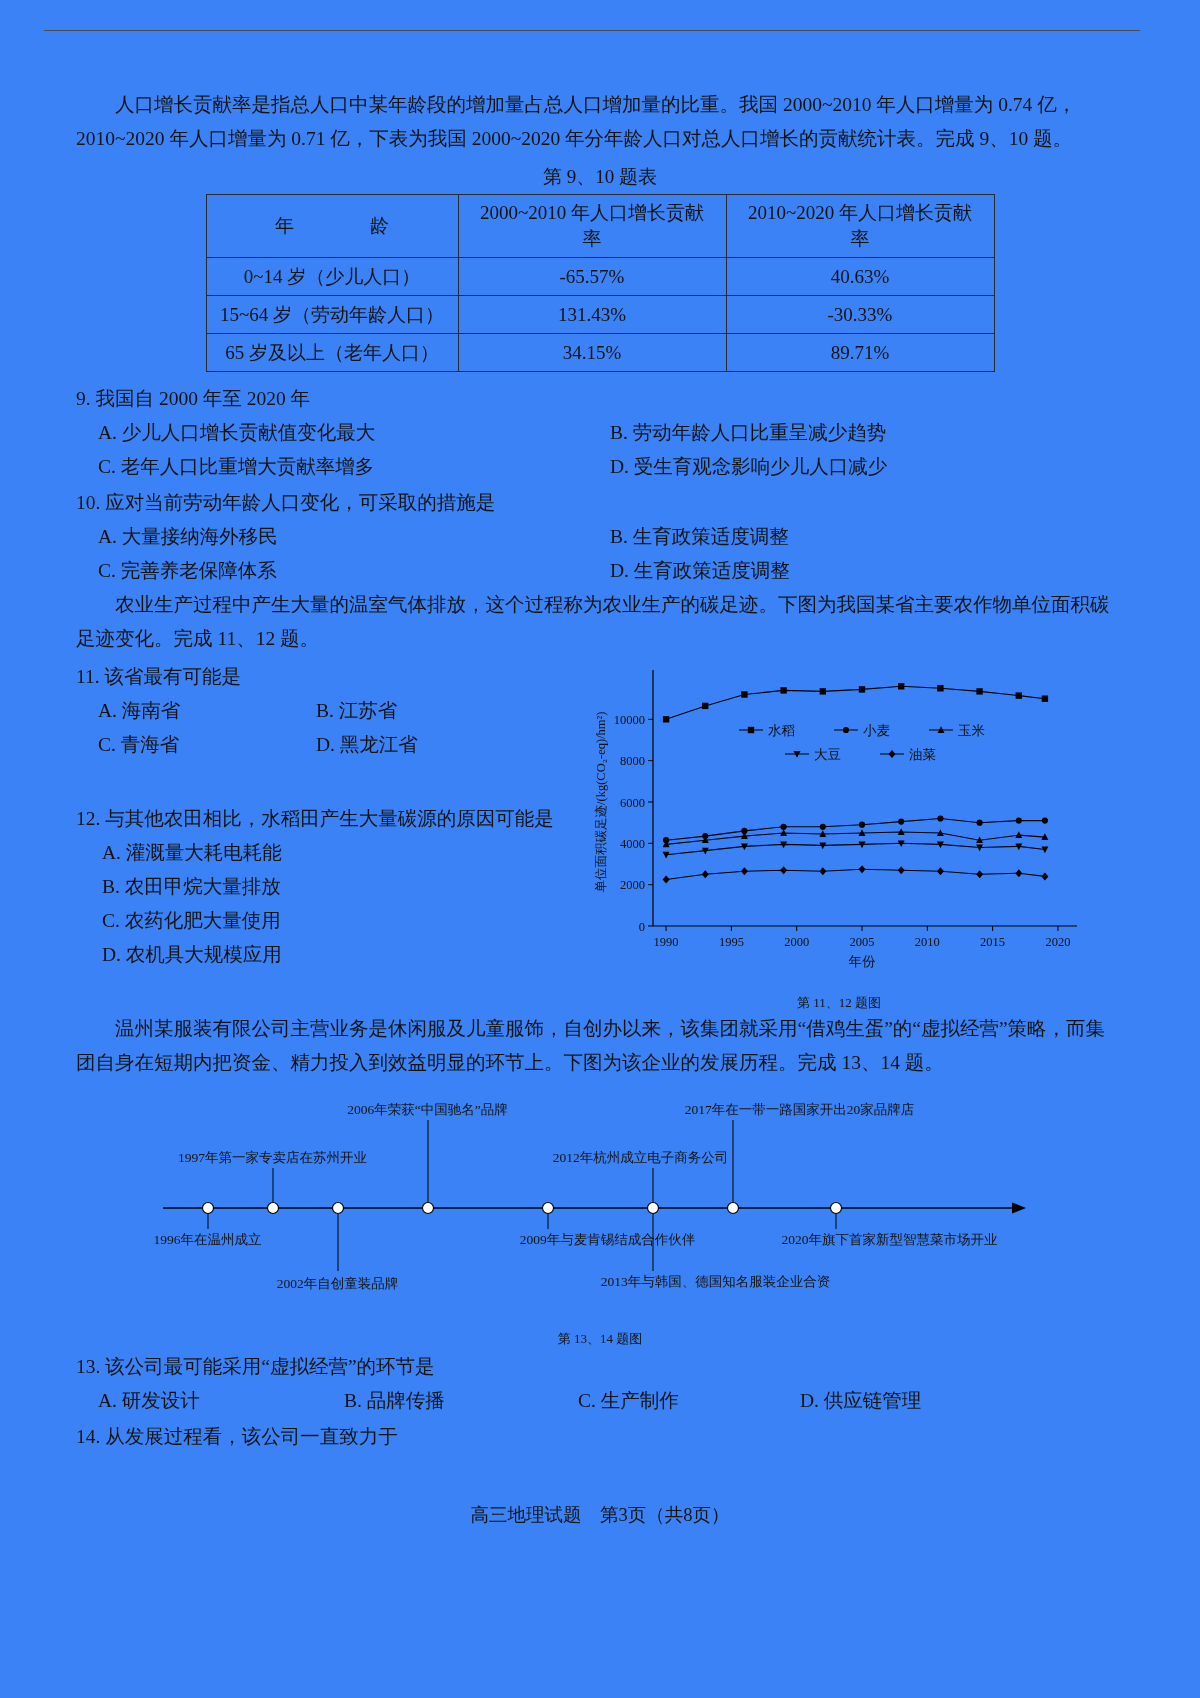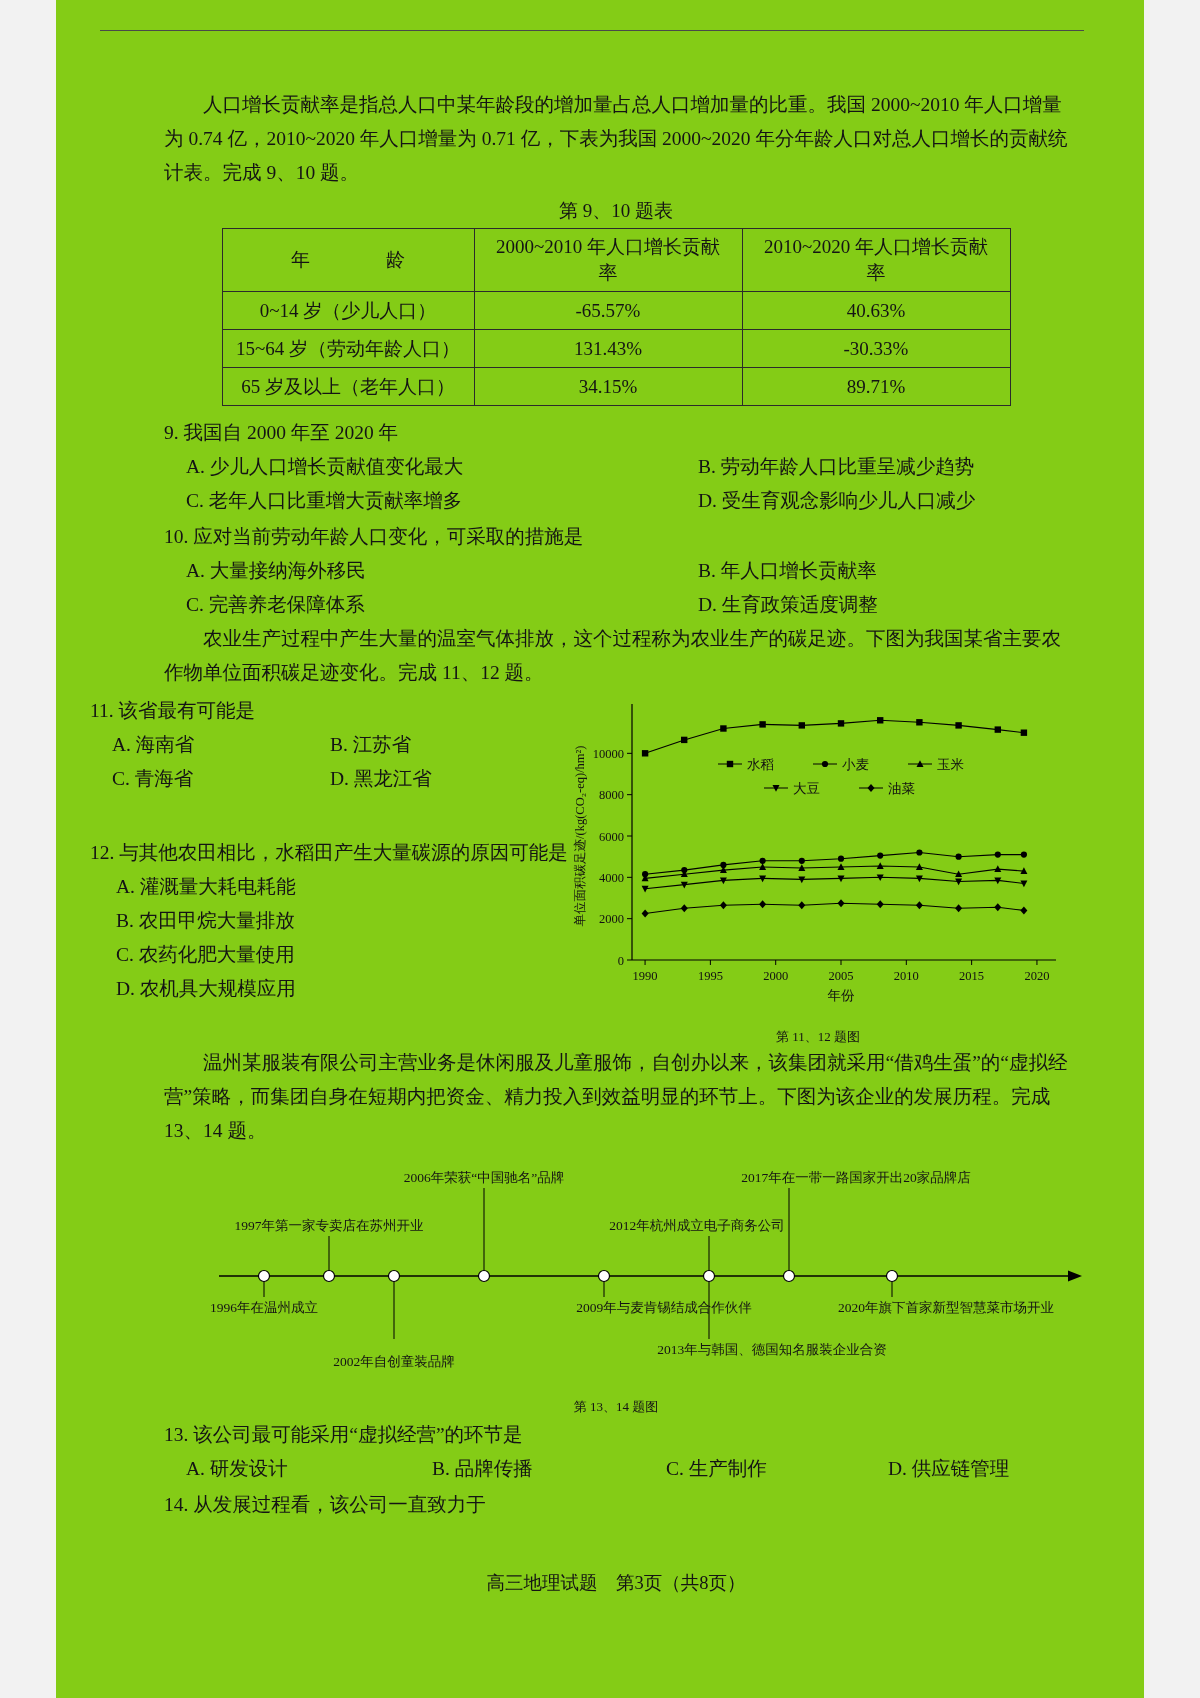--- a/index.html
+++ b/index.html
@@ -1,19 +1,19 @@
 <!DOCTYPE html>
 <html><head>
 <meta charset="utf-8">
 <style>
   * { box-sizing: border-box; }
   html,body { margin:0; padding:0; background:#f2f2f2; }
   .page {
-    width:1088px; min-height:1698px; margin:0 auto; background:#84cc16;
-    position:relative; padding:88px 76px 40px 108px; color:#141414;
+    width:1200px; min-height:1698px; margin:0 auto; background:#3b82f6;
+    position:relative; padding:88px 76px 40px 76px; color:#141414;
     font-family:"Liberation Serif","DejaVu Serif",serif;
   }
   .scan-line { position:absolute; top:30px; left:44px; right:60px; border-top:1.5px solid #4a4a4a; }
   p.intro { font-size:19.5px; line-height:34px; margin:0; text-indent:2em; }
   .tbl-caption { text-align:center; font-size:19px; margin:8px 0 4px; }
   table.pop { border-collapse:collapse; margin:2px auto 10px; }
   table.pop th, table.pop td {
     border:1.6px solid #2b2b2b; padding:5px 12px; font-size:19px;
     font-weight:normal; text-align:center; height:38px;
   }
@@ -80,21 +80,21 @@
   <div class="opts2">
     <div>A. 少儿人口增长贡献值变化最大</div>
     <div>B. 劳动年龄人口比重呈减少趋势</div>
     <div>C. 老年人口比重增大贡献率增多</div>
     <div>D. 受生育观念影响少儿人口减少</div>
   </div>
 
   <div class="stem">10. 应对当前劳动年龄人口变化，可采取的措施是</div>
   <div class="opts2">
     <div>A. 大量接纳海外移民</div>
-    <div>B. 年人口增长贡献率</div>
+    <div>B. 生育政策适度调整</div>
     <div>C. 完善养老保障体系</div>
     <div>D. 生育政策适度调整</div>
   </div>
 
   <p class="intro">农业生产过程中产生大量的温室气体排放，这个过程称为农业生产的碳足迹。下图为我国某省主要农作物单位面积碳足迹变化。完成 11、12 题。</p>
 
   <div class="sec2">
     <div class="sec2-left">
       <div class="stem">11. 该省最有可能是</div>
       <div class="opts2 q11grid">
@@ -243,21 +243,21 @@
         <line x1="545" y1="114.5" x2="545" y2="80" stroke="#000" stroke-width="1"></line>
         <line x1="545" y1="125.5" x2="545" y2="183" stroke="#000" stroke-width="1"></line>
         <circle cx="625" cy="120" r="5.5" fill="#fff" stroke="#000" stroke-width="1.2"></circle>
         <line x1="625" y1="114.5" x2="625" y2="32" stroke="#000" stroke-width="1"></line>
         <circle cx="728" cy="120" r="5.5" fill="#fff" stroke="#000" stroke-width="1.2"></circle>
         <line x1="728" y1="125.5" x2="728" y2="141" stroke="#000" stroke-width="1"></line>
       </svg>
     <div id="timeline-labels">
         <div class="tl-label" style="left: 100px; top: 142px;">1996年在温州成立</div>
         <div class="tl-label" style="left: 165px; top: 60px;">1997年第一家专卖店在苏州开业</div>
-        <div class="tl-label" style="left: 230px; top: 196px;">2002年自创童装品牌</div>
+        <div class="tl-label" style="left: 230px; top: 186px;">2002年自创童装品牌</div>
         <div class="tl-label" style="left: 320px; top: 12px;">2006年荣获“中国驰名”品牌</div>
         <div class="tl-label" style="left: 500px; top: 142px;">2009年与麦肯锡结成合作伙伴</div>
         <div class="tl-label" style="left: 533px; top: 60px;">2012年杭州成立电子商务公司</div>
         <div class="tl-label" style="left: 608px; top: 184px;">2013年与韩国、德国知名服装企业合资</div>
         <div class="tl-label" style="left: 692px; top: 12px;">2017年在一带一路国家开出20家品牌店</div>
         <div class="tl-label" style="left: 782px; top: 142px;">2020年旗下首家新型智慧菜市场开业</div>
       </div>
   </div>
   <div class="fig-caption">第 13、14 题图</div>
 

